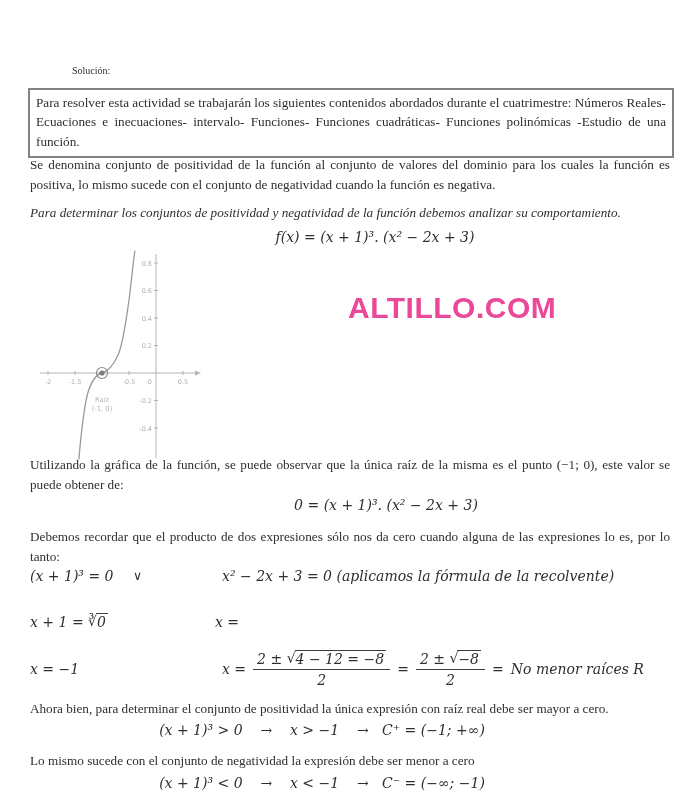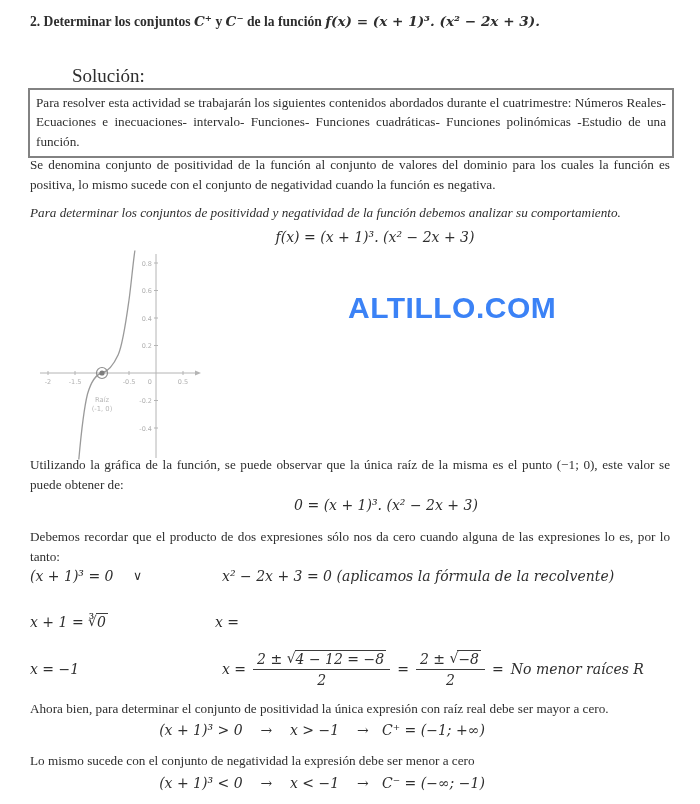--- a/index.html
+++ b/index.html
@@ -25,44 +25,41 @@
     border:2px solid #828282;
     padding:3px 6px 5px 6px;
     line-height:19.3px;
     text-align:justify;
   }
   .watermark{
     font-family:"Liberation Sans","DejaVu Sans",sans-serif;
     font-weight:bold;
     font-size:30px;
     letter-spacing:0.5px;
-    color:#3b82f6;
+    color:#ec4899;
   }
   
   .frac{display:inline-block;vertical-align:middle;text-align:center;}
   .frac .num{display:block;padding:0 4px 2px 4px;border-bottom:1px solid #3c3c3c;white-space:nowrap;}
   .frac .den{display:block;padding-top:2px;}
   .rad{white-space:nowrap;display:inline-block;}
   .rad .sym{display:inline-block;font-style:normal;line-height:1;position:relative;top:-1px;}
   .rad .rcand{display:inline-block;border-top:1px solid #3c3c3c;margin-left:-1px;padding:0 2px 0 1px;}
   .inline-row{display:inline-flex;align-items:center;gap:7px;font-size:14px;}
   
   .gtick{font-family:"DejaVu Sans","Liberation Sans",sans-serif;font-size:6.5px;fill:#b0b0b0;}
   .glabel{font-family:"DejaVu Sans","Liberation Sans",sans-serif;font-size:6.8px;fill:#b7b7b7;}
 </style>
 </head>
 <body>
 
 <div class="page">
 
-  <div class="abs title" style="left:30px;top:13px;">
-    <span>2. Determinar los conjuntos </span><span class="m">C⁺</span><span> y </span><span class="m">C⁻</span><span> de la función </span><span class="m">f(x) = (x + 1)³. (x² − 2x + 3).</span>
-  </div>
 
-  <div class="abs" style="left:72px;top:65px;font-size:19px;">Solución:</div>
+  <div class="abs" style="left:72px;top:65px;font-size:10px;">Solución:</div>
 
   <div class="abs para" style="left:30px;top:155px;">Se denomina conjunto de positividad de la función al conjunto de valores del dominio para los cuales la función es positiva, lo mismo sucede con el conjunto de negatividad cuando la función es negativa.</div>
 
   <div class="abs box" style="left:28px;top:88px;">Para resolver esta actividad se trabajarán los siguientes contenidos abordados durante el cuatrimestre: Números Reales- Ecuaciones e inecuaciones- intervalo- Funciones- Funciones cuadráticas- Funciones polinómicas -Estudio de una función.</div>
 
   <div class="abs para" style="left:30px;top:203px;font-style:italic;">Para determinar los conjuntos de positividad y negatividad de la función debemos analizar su comportamiento.</div>
 
   <div class="abs eq eq-center m" style="left:55px;top:229px;">f(x) = (x + 1)³. (x² − 2x + 3)</div>
 
   <svg class="abs" style="left:40px;top:250px;" width="220" height="212" viewBox="0 0 220 212">

